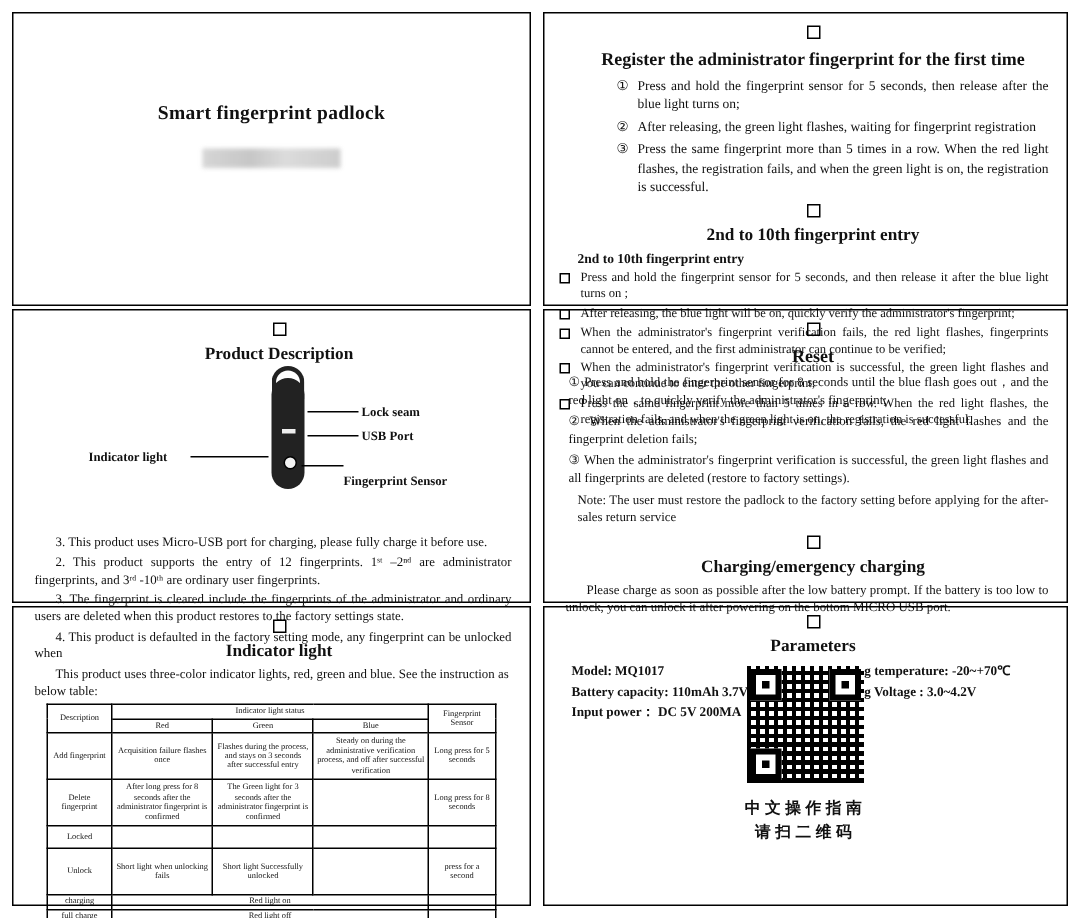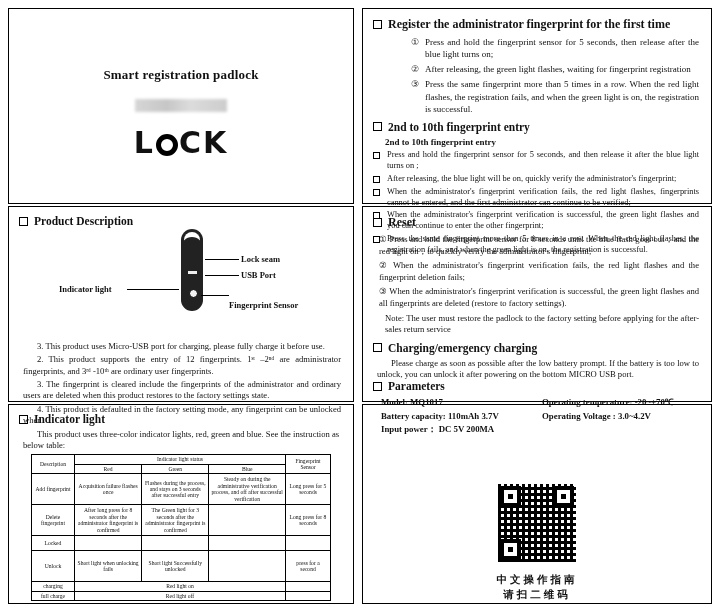--- a/index.html
+++ b/index.html
@@ -69,20 +69,21 @@
   }
 
   
   .sec-head{
     font-size:11.5px;
     font-weight:bold;
     margin:8px 0 4px 10px;
     display:flex;
     align-items:center;
     gap:6px;
+    flex-direction:column;
   }
   .chk{
     display:inline-block;
     width:9px;height:9px;
     border:1px solid #000;
     box-sizing:border-box;
   }
   .sec-head.big{font-size:12px;}
 
   
@@ -209,21 +210,21 @@
     padding:1px 2px;
     text-align:center;
     vertical-align:middle;
   }
   table.ind .desc-col{width:38px;}
   table.ind .sensor-col{width:40px;}
   table.ind td.tall{height:28px;}
 
   
   .qr-wrap{
-    display:flex;flex-direction:column;align-items:center;justify-content:flex-end;
+    display:flex;flex-direction:column;align-items:center;justify-content:center;
     height:100%;
   }
   .qr{
     width:78px;height:78px;
     background:
       repeating-linear-gradient(90deg,#000 0 3px,#fff 3px 6px),
       repeating-linear-gradient(0deg,#000 0 3px,#fff 3px 6px);
     background-blend-mode:multiply;
     position:relative;
     margin-bottom:10px;
@@ -246,25 +247,22 @@
     text-align:center;
     font-family:"DejaVu Sans", sans-serif;
   }
 </style>
 </head>
 <body>
 
 <div class="page">
 
   <div class="frame c-left b-title">
-    <div class="title-main">Smart registration padlock</div>
+    <div class="title-main">Smart fingerprint padlock</div>
     <div class="blur-bar"></div>
-    <div class="logo">
-      <span>L</span><span class="ring"></span><span>CK</span>
-    </div>
   </div>
 
   <div class="frame c-left b-desc">
     <div class="sec-head">
       <span class="chk"></span>
       <span>Product Description</span>
     </div>
 
     <div class="device-wrap">
       <div class="shackle"></div>

